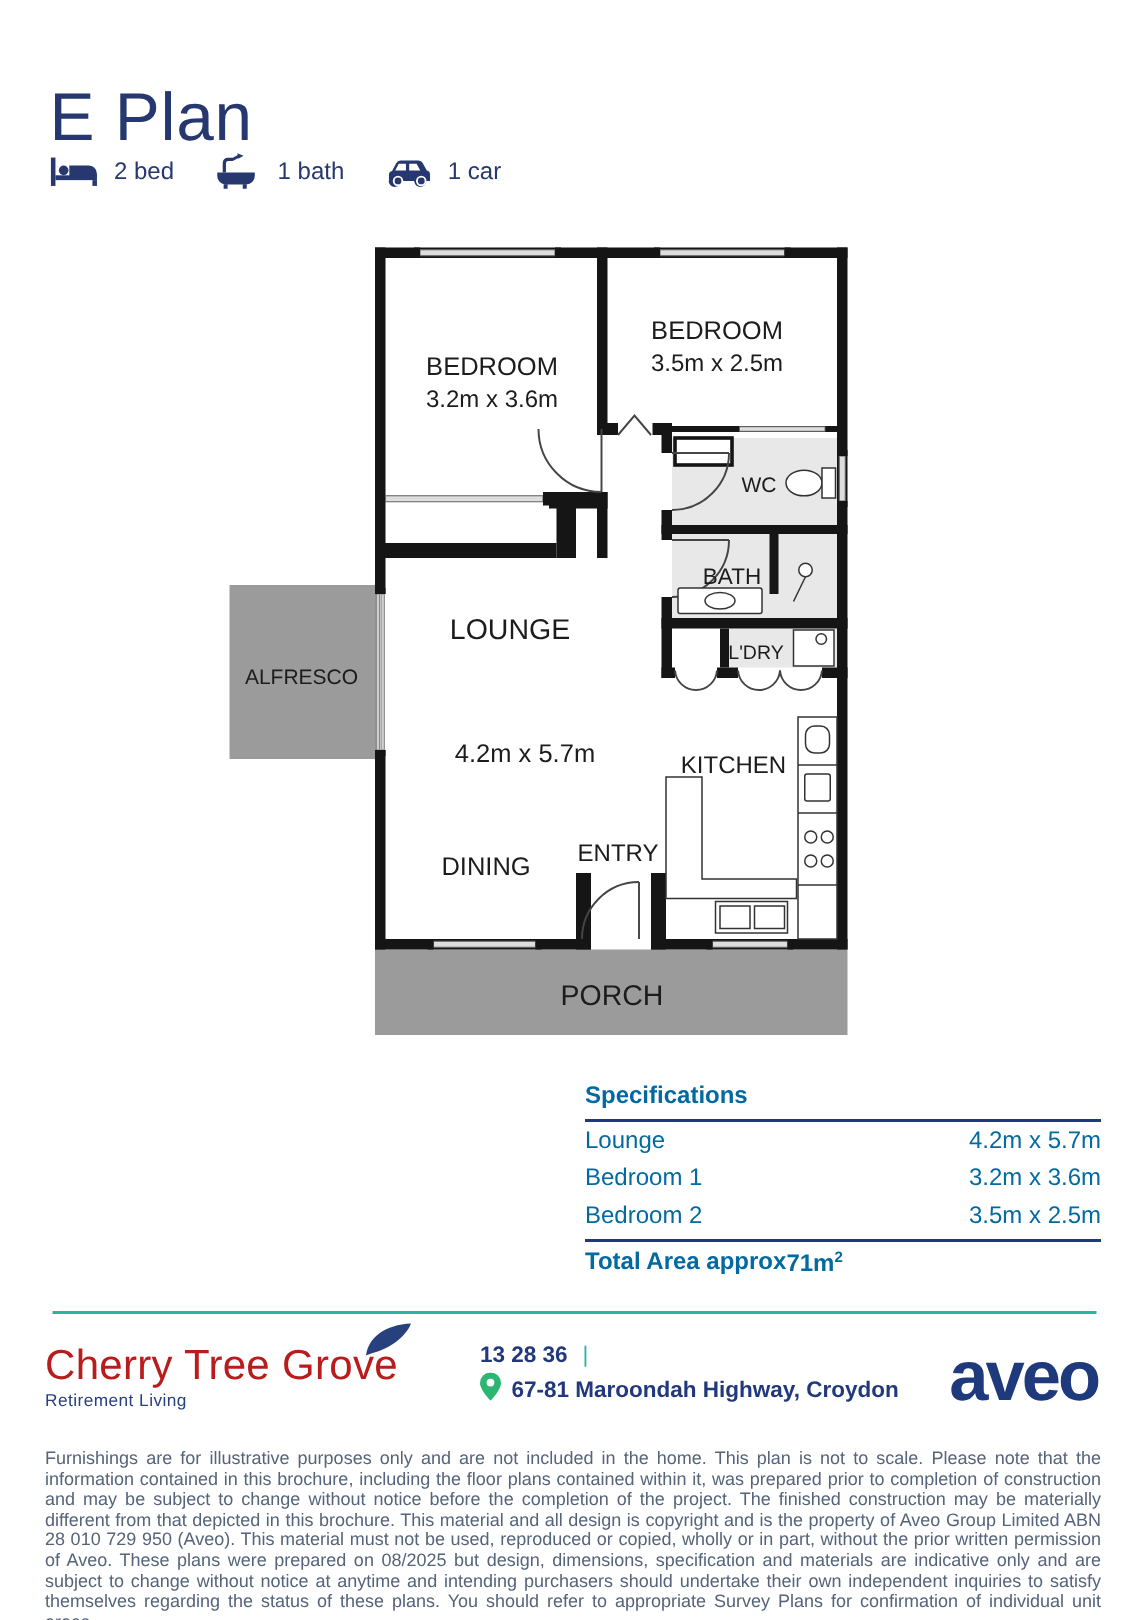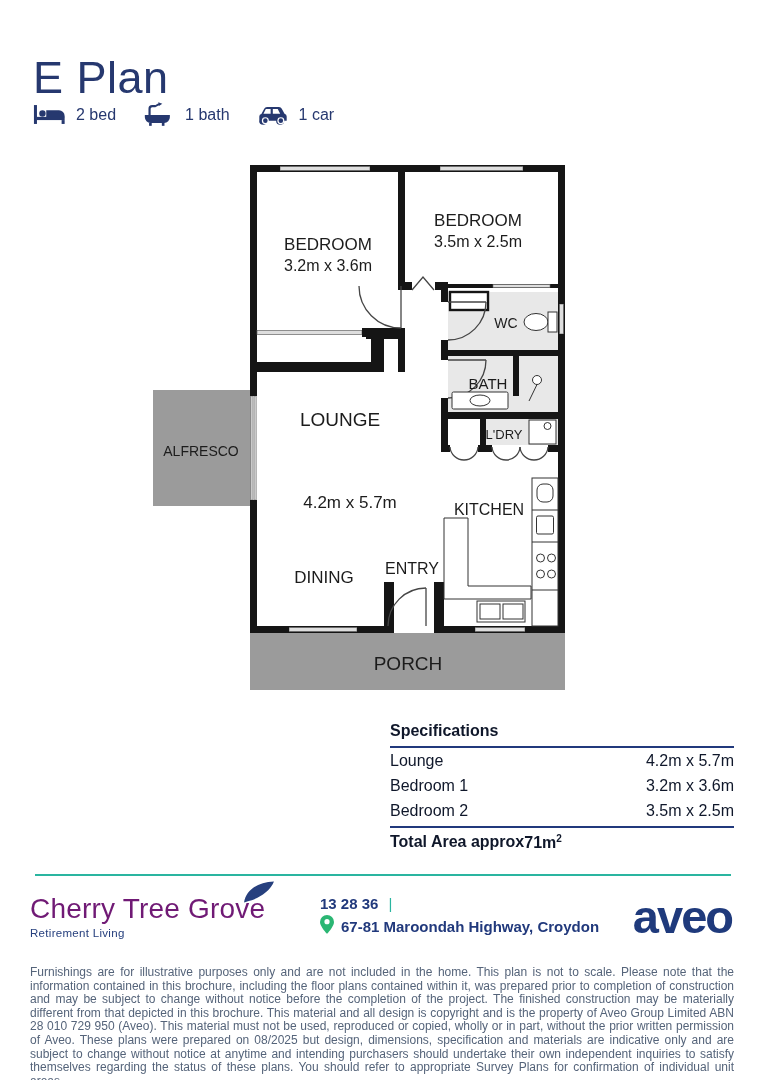--- a/index.html
+++ b/index.html
@@ -13,32 +13,32 @@
   .feature { display:flex; align-items:center; gap:9px; }
   .feature svg { display:block; }
   .feature-label { font-size:16px; color:#26386f; font-weight:400; }
 
   
   .plan { left:150px; top:158px; width:420px; height:540px; }
   .plan svg { display:block; }
   .room-label { fill:#1c1c1c; font-family:"Liberation Sans",sans-serif; }
 
   
-  .specs { left:390px; top:722px; width:344px; color:#0f172a; }
+  .specs { left:390px; top:722px; width:344px; color:#0369a1; }
   .specs-title { font-size:16px; font-weight:700; padding-bottom:6px; border-bottom:2px solid #21397c; }
   .specs-row { display:flex; justify-content:space-between; font-size:16px; padding:4px 0 3px 0; }
   .specs-total { display:flex; font-size:16px; font-weight:700;
     border-top:2px solid #21397c; padding-top:5px; margin-top:3px; }
   .specs-total sup { font-size:10px; }
 
   
   .teal-line { left:35px; top:874px; width:696px; height:0; border-top:2px solid #2ab5a0; }
   .footer-row { left:30px; top:892px; width:704px; display:flex; align-items:center; }
   .brand { position:relative; width:258px; }
-  .brand-name { font-size:28px; color:#701a75; font-weight:500; letter-spacing:0.2px; white-space:nowrap; }
+  .brand-name { font-size:28px; color:#b91c1c; font-weight:500; letter-spacing:0.2px; white-space:nowrap; }
   .brand-leaf { position:absolute; top:-12px; right:12px; }
   .brand-tagline { font-size:11.5px; color:#27407e; margin-top:2px; letter-spacing:0.3px; }
   .contact { flex:1; padding-left:32px; color:#21397c; font-weight:700; font-size:15px; line-height:1.55; }
   .contact-line { display:flex; align-items:flex-start; gap:7px; }
   .contact-sep { color:#2ab5a0; font-weight:400; padding:0 3px; }
   .aveo-logo { font-size:47px; font-weight:600; color:#1f3a7c; letter-spacing:-2px; line-height:1;
     padding-right:2px; }
 
   .disclaimer { left:30px; top:966px; width:704px; font-size:12px; line-height:13.6px;
     color:#55647a; text-align:justify; }

